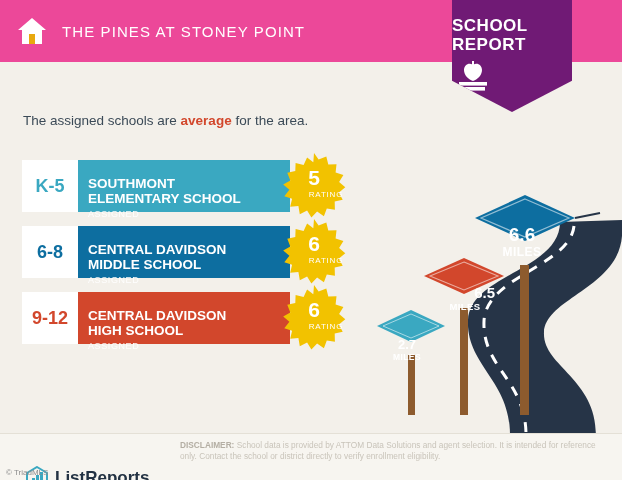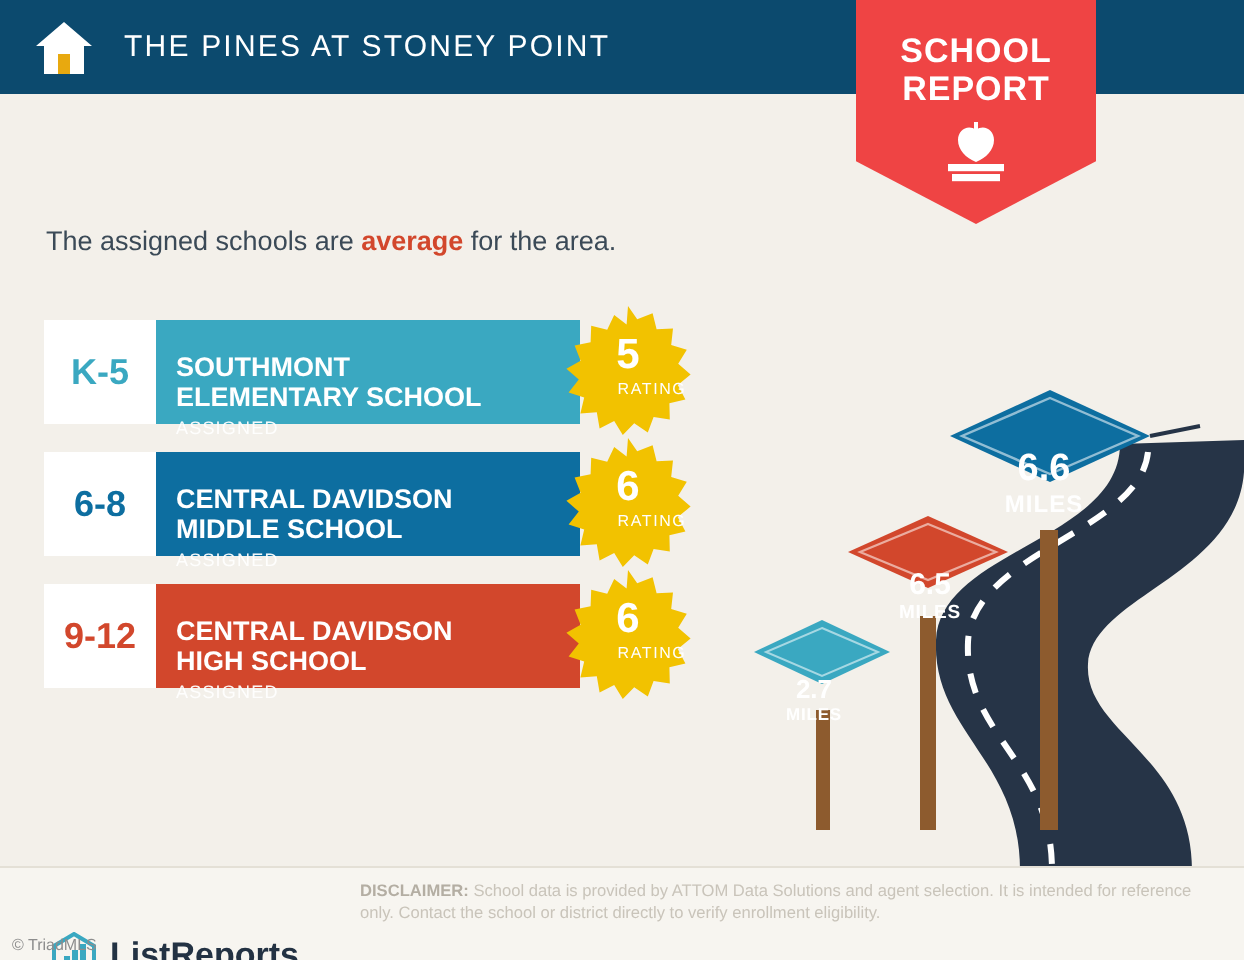--- a/index.html
+++ b/index.html
@@ -19,22 +19,22 @@
     height: 480px;
     background: #f3f0ea;
     overflow: hidden;
   }
 
   
   .header {
     position: absolute;
     top: 0; left: 0;
     width: 622px;
-    height: 47px;
-    background: #0c4a6e;
+    height: 62px;
+    background: #ec4899;
     display: flex;
     align-items: center;
   }
   .house-icon {
     margin-left: 16px;
     width: 32px;
     height: 32px;
     display: block;
   }
   .header-title {
@@ -43,26 +43,26 @@
     font-size: 15px;
     letter-spacing: 1.1px;
     font-weight: normal;
     white-space: nowrap;
   }
 
   
   .badge {
     position: absolute;
     top: 0;
-    left: 428px;
+    left: 452px;
     width: 120px;
     height: 112px;
-    background: #ef4444;
+    background: #701a75;
     clip-path: polygon(0 0, 100% 0, 100% 72%, 50% 100%, 0 72%);
-    text-align: center;
+    text-align: left;
     box-sizing: border-box;
     padding-top: 16px;
   }
   .badge-line {
     color: #ffffff;
     font-size: 17px;
     font-weight: bold;
     letter-spacing: 0.5px;
     line-height: 19px;
   }
@@ -177,21 +177,21 @@
     position: absolute;
     color: #ffffff;
     text-align: center;
     font-weight: bold;
     pointer-events: none;
   }
   .sign-3 { left: 485px; top: 225px; width: 74px; }
   .sign-3 .mnum { font-size: 19px; line-height: 20px; display:block; }
   .sign-3 .mtxt { font-size: 12px; letter-spacing: 0.5px; display:block; }
   .sign-2 { left: 435px; top: 285px; width: 60px; }
-  .sign-2 .mnum { font-size: 15px; line-height: 16px; display:block; }
+  .sign-2 .mnum { font-size: 15px; line-height: 16px; display:block;text-align:right; }
   .sign-2 .mtxt { font-size: 9.5px; letter-spacing: 0.4px; display:block; }
   .sign-1 { left: 381px; top: 338px; width: 52px; }
   .sign-1 .mnum { font-size: 13px; line-height: 14px; display:block; }
   .sign-1 .mtxt { font-size: 8.5px; letter-spacing: 0.4px; display:block; }
 
   
   .footer {
     position: absolute;
     left: 0;
     bottom: 0;

